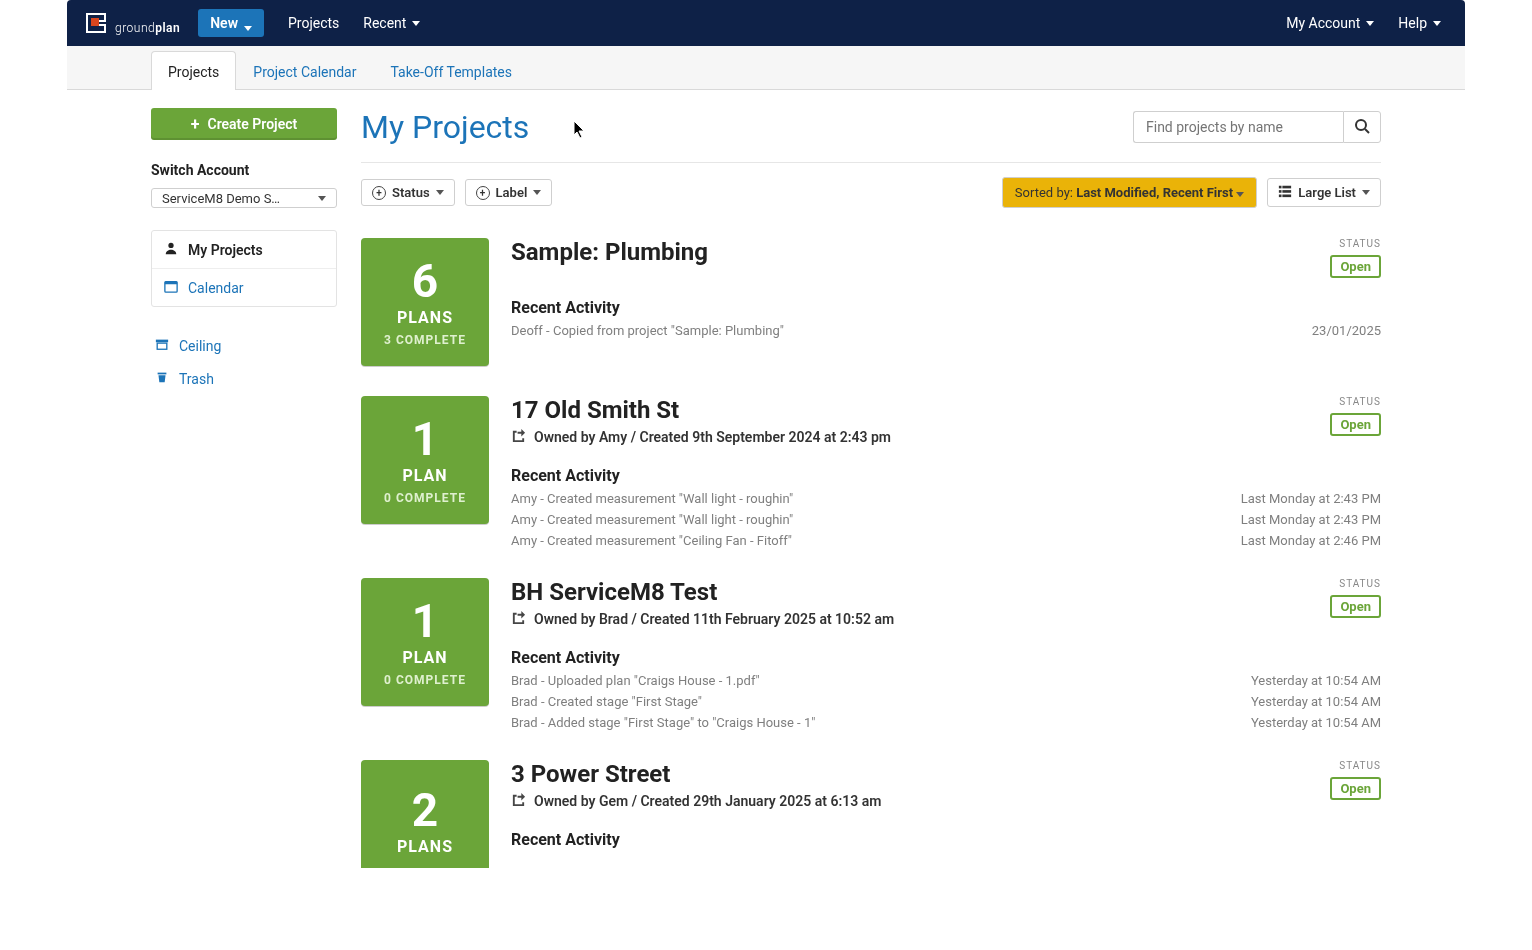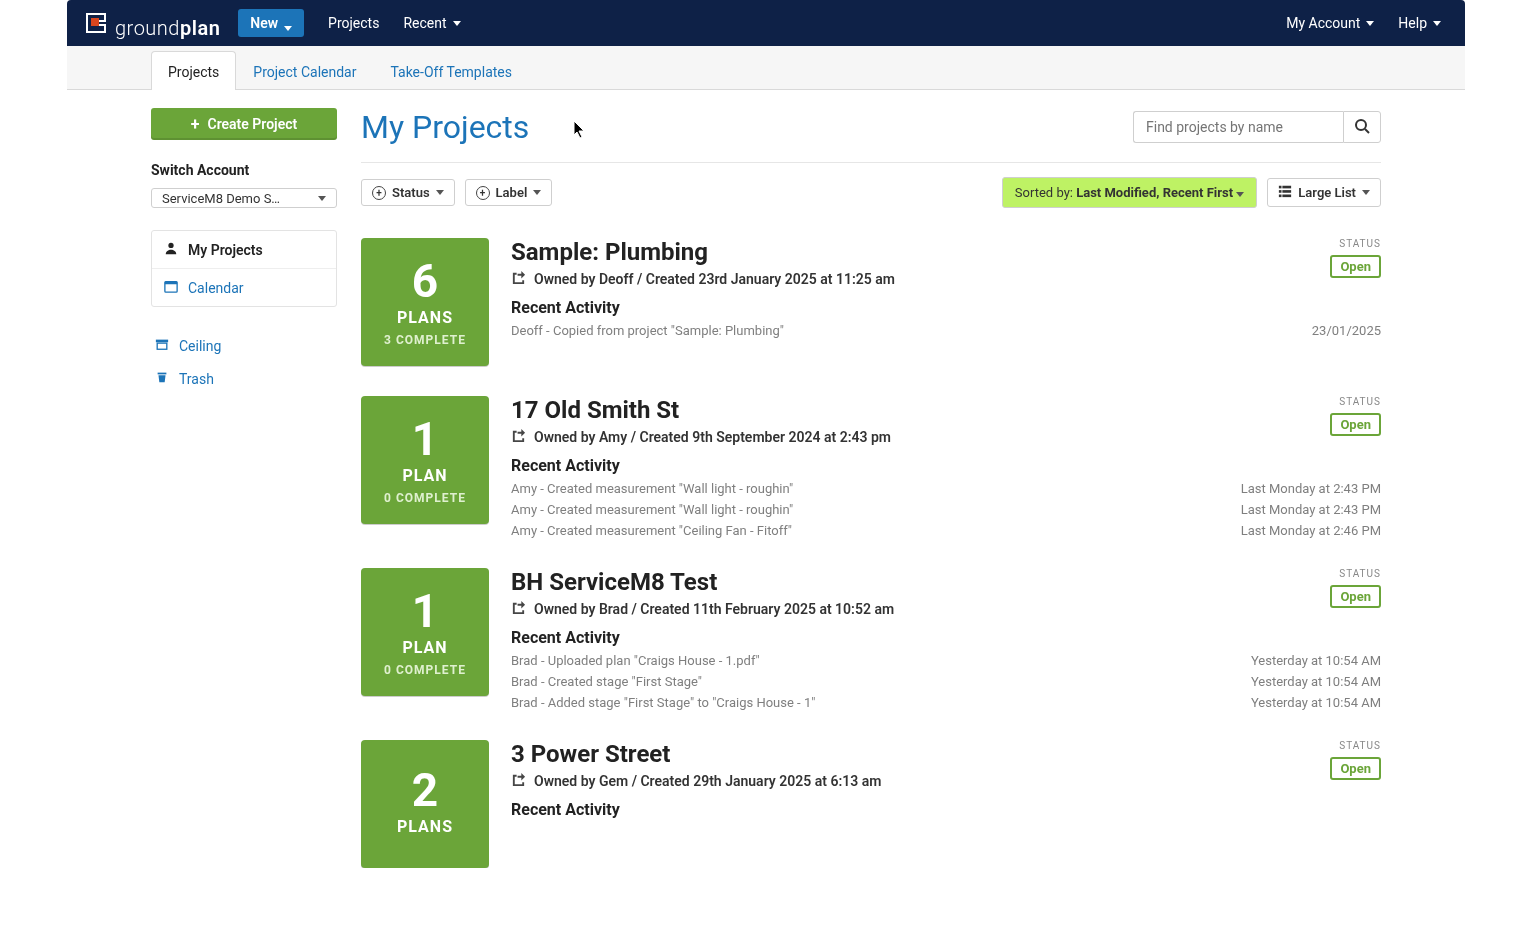--- a/index.html
+++ b/index.html
@@ -3,21 +3,21 @@
 <meta charset="utf-8">
 <style>
 * { margin:0; padding:0; box-sizing:border-box; font-family:-apple-system,BlinkMacSystemFont,"Segoe UI",Roboto,Helvetica,Arial,sans-serif; }
 body { background:#fff; color:#333; width:1532px; height:950px; overflow:hidden; position:relative;}
 .canvas { width:1398px; height:868px; margin:0 auto; position:relative; border-radius:4px; overflow:hidden; background:#fff;}
 
 .topnav { background:#0e2147; height:46px; display:flex; align-items:center; color:#fff; padding:0 12px; }
 .logo-wrap { display:flex; align-items:center; gap:8px; margin-right:18px; padding-left:6px;}
 .logo-mark { width:22px; height:22px; position:relative; }
 .logo-mark svg{display:block}
-.logo-text { font-size:20px; font-weight:300; letter-spacing:.5px; color:#fff;margin-top:10px;}
+.logo-text { font-size:12px; font-weight:300; letter-spacing:.5px; color:#fff;margin-top:10px;}
 .logo-text b{font-weight:600}
 .nav-btn { padding:6px 12px; border-radius:3px; font-size:14px; color:#fff; display:flex; align-items:flex-end; gap:6px; cursor:pointer; }
 .nav-btn.new { background:#1c74b8; font-weight:600; margin-right:12px;}
 .nav-link { padding:6px 12px; font-size:14px; color:#fff; cursor:pointer; display:flex; align-items:center; gap:6px;}
 .caret { display:inline-block; width:0; height:0; border-left:4px solid transparent; border-right:4px solid transparent; border-top:5px solid currentColor;}
 .spacer{flex:1}
 
 .tabstrip { background:#f6f6f6; border-bottom:1px solid #d9d9d9; height:44px; display:flex; align-items:flex-end; padding:0 84px;}
 .tab { padding:12px 16px 10px; font-size:14px; color:#1c74b8; cursor:pointer; border:1px solid transparent; border-bottom:none; position:relative; top:1px;}
 .tab.active { background:#fff; color:#222; border-color:#d9d9d9; border-radius:4px 4px 0 0;}
@@ -39,37 +39,37 @@
 .page-head { display:flex; align-items:center; justify-content:space-between; border-bottom:1px solid #e6e6e6; padding-bottom:16px;}
 .page-title { font-size:32px; color:#1c74b8; font-weight:400;}
 .search-wrap{ display:flex; }
 .search-input{ width:210px; height:32px; border:1px solid #cfcfcf; border-right:none; border-radius:3px 0 0 3px; padding:0 12px; font-size:14px; outline:none;}
 .search-btn{ width:38px; height:32px; border:1px solid #cfcfcf; border-radius:0 3px 3px 0; background:#fff; display:flex; align-items:center; justify-content:center; cursor:pointer;}
 
 .filters{ display:flex; align-items:center; margin-top:14px; gap:10px;}
 .pill{ border:1px solid #cfcfcf; border-radius:3px; background:#fff; padding:5px 10px; font-size:13px; font-weight:600; color:#333; display:flex; align-items:center; gap:6px; cursor:pointer;}
 .pill .circ{ width:14px;height:14px;border:1.5px solid #444;border-radius:50%; display:inline-flex;align-items:center;justify-content:center; font-size:10px; line-height:1;}
 .filters .spacer{flex:1}
-.sort-btn{ border:1px solid #cfcfcf; border-radius:3px; background:#bef264; padding:7px 12px; font-size:13px; color:#333; cursor:pointer;}
+.sort-btn{ border:1px solid #cfcfcf; border-radius:3px; background:#eab308; padding:7px 12px; font-size:13px; color:#333; cursor:pointer;}
 .sort-btn b{font-weight:700}
 
 .proj{ display:flex; gap:22px; margin-top:30px;}
 .tile{ width:128px;height:128px; background:#6ba539; border-radius:4px; color:#fff; text-align:center; display:flex; flex-direction:column; align-items:center; justify-content:center; box-shadow:0 1px 0 rgba(0,0,0,.2);}
 .tile .count{ font-size:46px; font-weight:700; line-height:1;}
 .tile .word{ font-size:16px; font-weight:700; letter-spacing:1px; margin-top:4px;}
 .tile .comp{ font-size:12px; font-weight:700; letter-spacing:1px; color:#dff0cf; margin-top:6px;}
 .proj-body{ flex:1; min-width:0;}
 .proj-top{ display:flex; align-items:flex-start; justify-content:space-between; gap:16px;}
 .proj-title{ font-size:24px; font-weight:700; color:#222;}
 .owned-line{ display:flex; align-items:center; gap:8px; color:#333; font-size:14px; font-weight:600; margin-top:4px;}
 .owned-line svg{opacity:.9}
 .status-col{text-align:right;}
 .status-lbl{ font-size:10px; letter-spacing:1px; color:#888;}
 .status-badge{ margin-top:6px; display:inline-block; border:2px solid #6ba539; color:#6ba539; font-weight:700; font-size:13px; padding:2px 8px; border-radius:3px;}
-.recent-h{ font-size:16px; font-weight:700; margin-top:10px; color:#222;}
+.recent-h{ font-size:16px; font-weight:700; margin-top:20px; color:#222;}
 .act-row{ display:flex; justify-content:space-between; font-size:13px; color:#7f7f7f; margin-top:6px;}
 
 .cursor{ position:absolute; left:506px; top:120px; pointer-events:none;}
 </style>
 </head>
 <body>
 
 <div class="canvas">
 
 <div class="topnav">
@@ -202,27 +202,20 @@
   <div class="proj">
     <div class="tile">
       <div class="count">6</div>
       <div class="word">PLANS</div>
       <div class="comp">3 COMPLETE</div>
     </div>
     <div class="proj-body">
       <div class="proj-top">
         <div>
           <div class="proj-title">Sample: Plumbing</div>
-          <div class="owned-line">
-            <span><svg width="15" height="15" viewBox="0 0 16 16" fill="#333">
-                        <path d="M11 1l4 4-4 4V6H7V4h4V1z"></path>
-                        <path d="M2 3h4v2H4v8h8v-2h2v4H2V3z"></path>
-                      </svg></span>
-            <span>Owned by Deoff / Created 23rd January 2025 at 11:25 am</span>
-          </div>
         </div>
         <div class="status-col">
           <div class="status-lbl">STATUS</div>
           <div class="status-badge">Open</div>
         </div>
       </div>
       <div class="recent-h">Recent Activity</div>
       <div class="act-row">
                 <span>Deoff - Copied from project "Sample: Plumbing"</span>
                 <span>23/01/2025</span>

